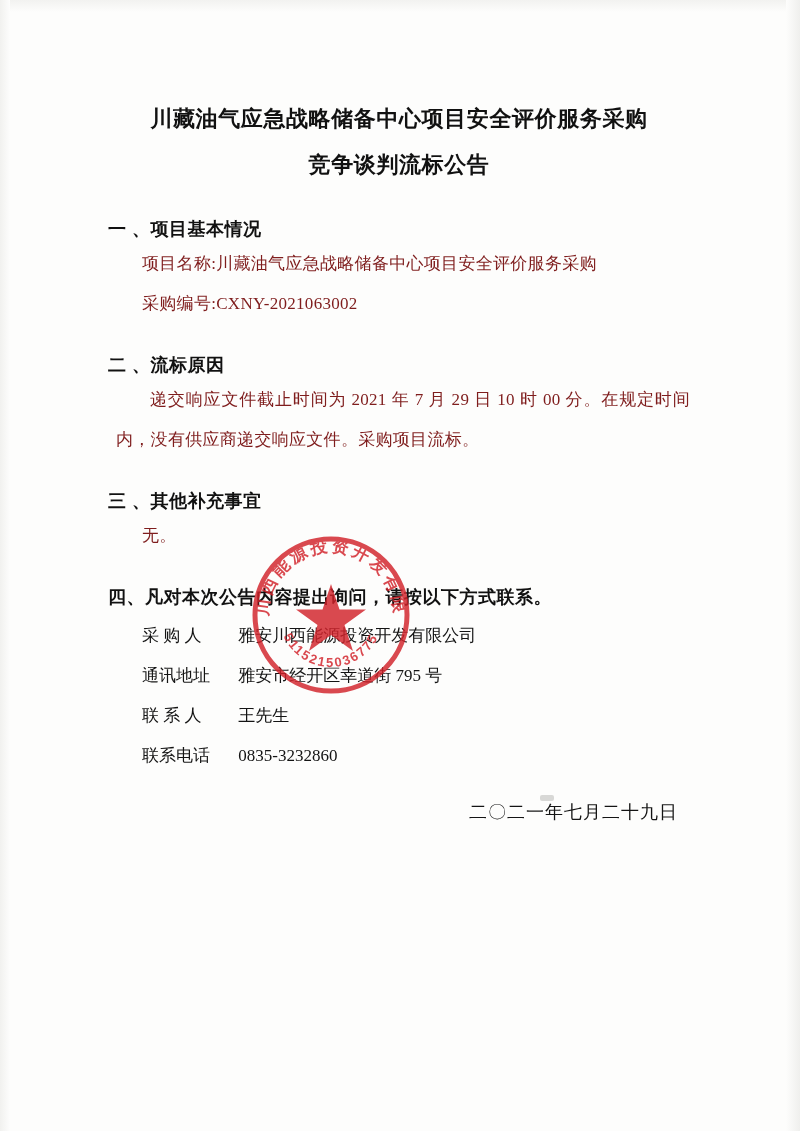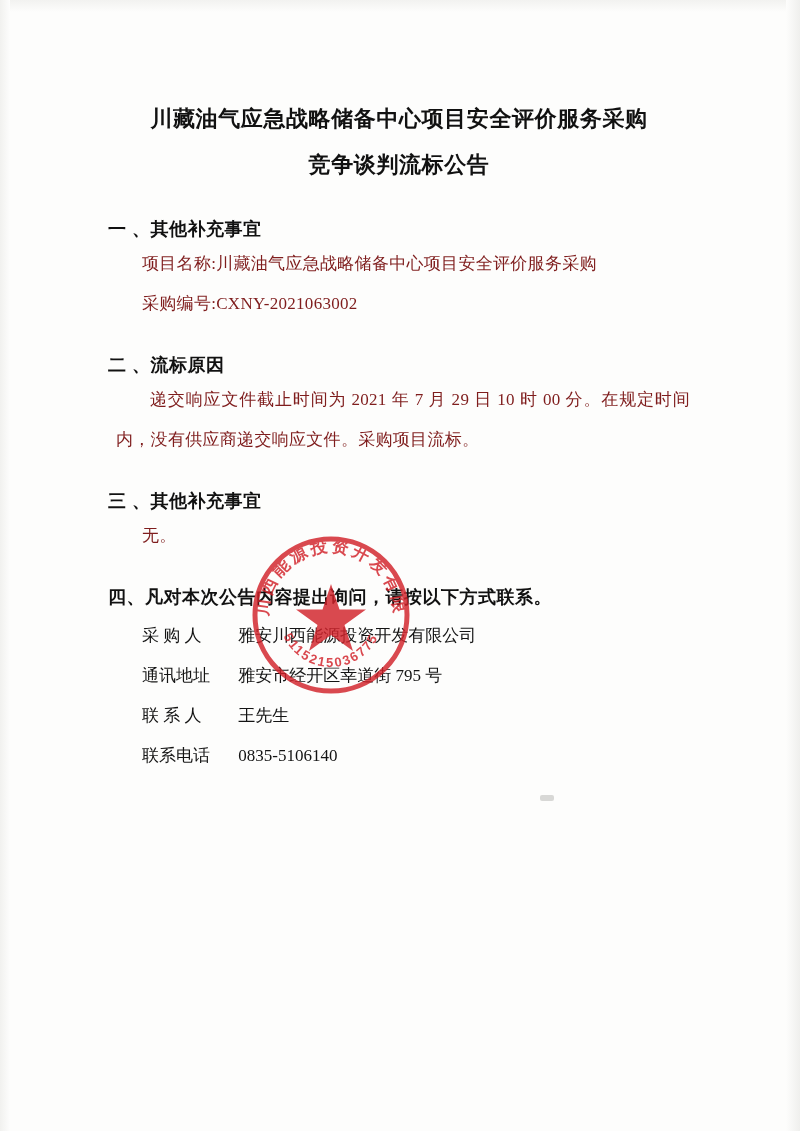--- a/index.html
+++ b/index.html
@@ -145,21 +145,21 @@
   <div class="scan-edge-right"></div>
 
   <div class="content">
 
     <div class="title-block">
       <div class="title-line">川藏油气应急战略储备中心项目安全评价服务采购</div>
       <div class="title-line">竞争谈判流标公告</div>
     </div>
 
     <div class="section">
-      <div class="section-heading">一 、其他补充事宜</div>
+      <div class="section-heading">一 、项目基本情况</div>
       <div class="para">项目名称:川藏油气应急战略储备中心项目安全评价服务采购</div>
       <div class="para">采购编号:CXNY-2021063002</div>
     </div>
 
     <div class="section">
       <div class="section-heading">二 、流标原因</div>
       <div class="para justified">递交响应文件截止时间为 2021 年 7 月 29 日 10 时 00 分。在规定时间内，没有供应商递交响应文件。采购项目流标。</div>
     </div>
 
     <div class="section">
@@ -178,25 +178,26 @@
         <div class="contact-row">
           <span class="contact-label">通讯地址</span>
           <span class="contact-value">雅安市经开区幸道街 795 号</span>
         </div>
         <div class="contact-row">
           <span class="contact-label">联 系 人</span>
           <span class="contact-value">王先生</span>
         </div>
         <div class="contact-row">
           <span class="contact-label">联系电话</span>
-          <span class="contact-value">0835-5106140</span>
+          <span class="contact-value">0835-3232860</span>
         </div>
       </div>
     </div>
 
+    <div class="date-line">二〇二一年七月二十九日</div>
   </div>
 
   <div class="seal">
     <svg width="166" height="166" viewBox="0 0 166 166" xmlns="http://www.w3.org/2000/svg">
       <defs>
         <path id="sealArcTop" d="M 20 83 A 63 63 0 0 1 146 83"></path>
         <path id="sealArcBottom" d="M 31 83 A 52 52 0 0 0 135 83"></path>
       </defs>
       <circle cx="83" cy="83" r="76" fill="none" stroke="#d2222a" stroke-width="5"></circle>
       <text class="seal-text" font-size="17" font-weight="bold" fill="#d2222a" letter-spacing="3">

